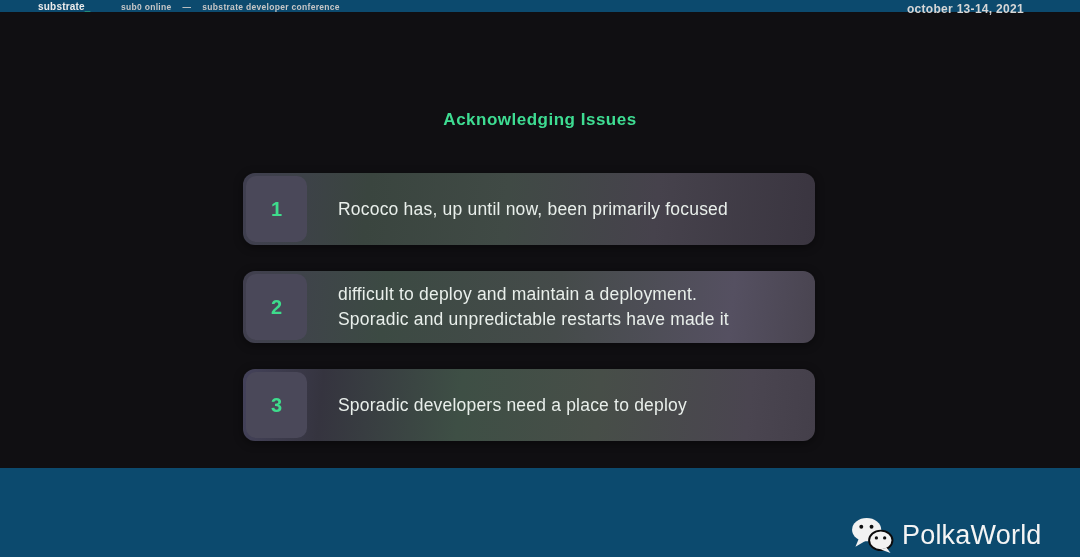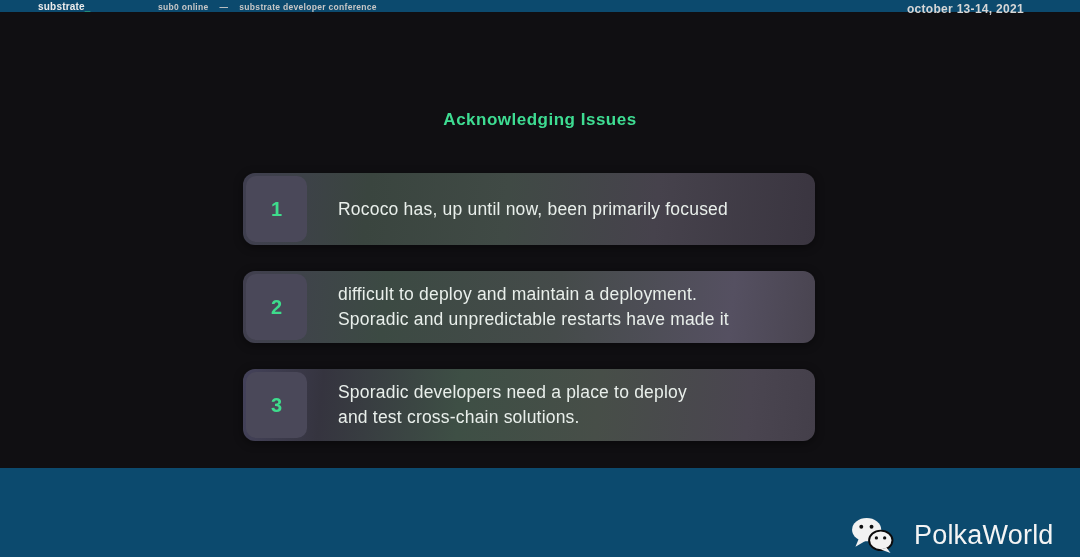--- a/index.html
+++ b/index.html
@@ -15,21 +15,21 @@
   }
   
   .hdr{position:absolute;top:0;left:0;width:1080px;height:16px;}
   .logo{
     position:absolute;left:38px;top:1px;
     font-size:10px;font-weight:700;color:#ececec;letter-spacing:.2px;
   }
   .logo .cursor{color:#3edc8c;font-weight:700;}
   .tagline{
     position:absolute;left:121px;top:2px;display:flex;gap:11px;
-    font-size:8.5px;font-weight:600;color:#c7c7c7;letter-spacing:.3px;margin-left:37px;
+    font-size:8.5px;font-weight:600;color:#c7c7c7;letter-spacing:.3px;
   }
   .hdr-date{
     position:absolute;right:56px;top:2px;
     font-size:12px;font-weight:700;color:#d6d6d6;letter-spacing:.3px;
   }
   
   .title{
     position:absolute;top:110px;left:0;width:1080px;text-align:center;
     font-size:17px;font-weight:600;letter-spacing:.5px;color:#3edc92;
   }
@@ -53,21 +53,21 @@
   .badge span{font-size:20px;font-weight:700;color:#3edc8c;}
   .card-text{
     position:absolute;left:87px;top:50%;transform:translateY(-50%);
     font-size:17.5px;line-height:25px;letter-spacing:.2px;color:#e9efeb;
     white-space:nowrap;
     margin-left:8px;
   }
   
   .watermark{
     position:absolute;left:851px;top:516px;height:38px;
-    display:flex;align-items:center;gap:20px;
+    display:flex;align-items:center;gap:8px;
   }
   .wm-icon{width:43px;height:37px;flex:0 0 auto;}
   .wm-text{font-size:27px;font-weight:400;color:#f4f4f4;letter-spacing:.2px;}
 </style>
 </head>
 <body>
 
 <div class="stage">
   <div class="slide-bg"></div>
 
@@ -103,21 +103,20 @@
         <div>Sporadic and unpredictable restarts have made it</div>
       </div>
     </div>
 
     <div class="card c3">
       <div class="badge">
         <span>3</span>
       </div>
       <div class="card-text">
         <div>Sporadic developers need a place to deploy</div>
-        <div>and test cross-chain solutions.</div>
       </div>
     </div>
 
   </div>
 
   <div class="watermark">
     <svg class="wm-icon" viewBox="0 0 44 38" xmlns="http://www.w3.org/2000/svg">
       <ellipse cx="16" cy="13" rx="15" ry="12" fill="#f2f2f2"></ellipse>
       <path d="M8,22 L4.5,30.5 L15,24.5 Z" fill="#f2f2f2"></path>
       <circle cx="10.5" cy="10" r="2" fill="#0f0f10"></circle>

